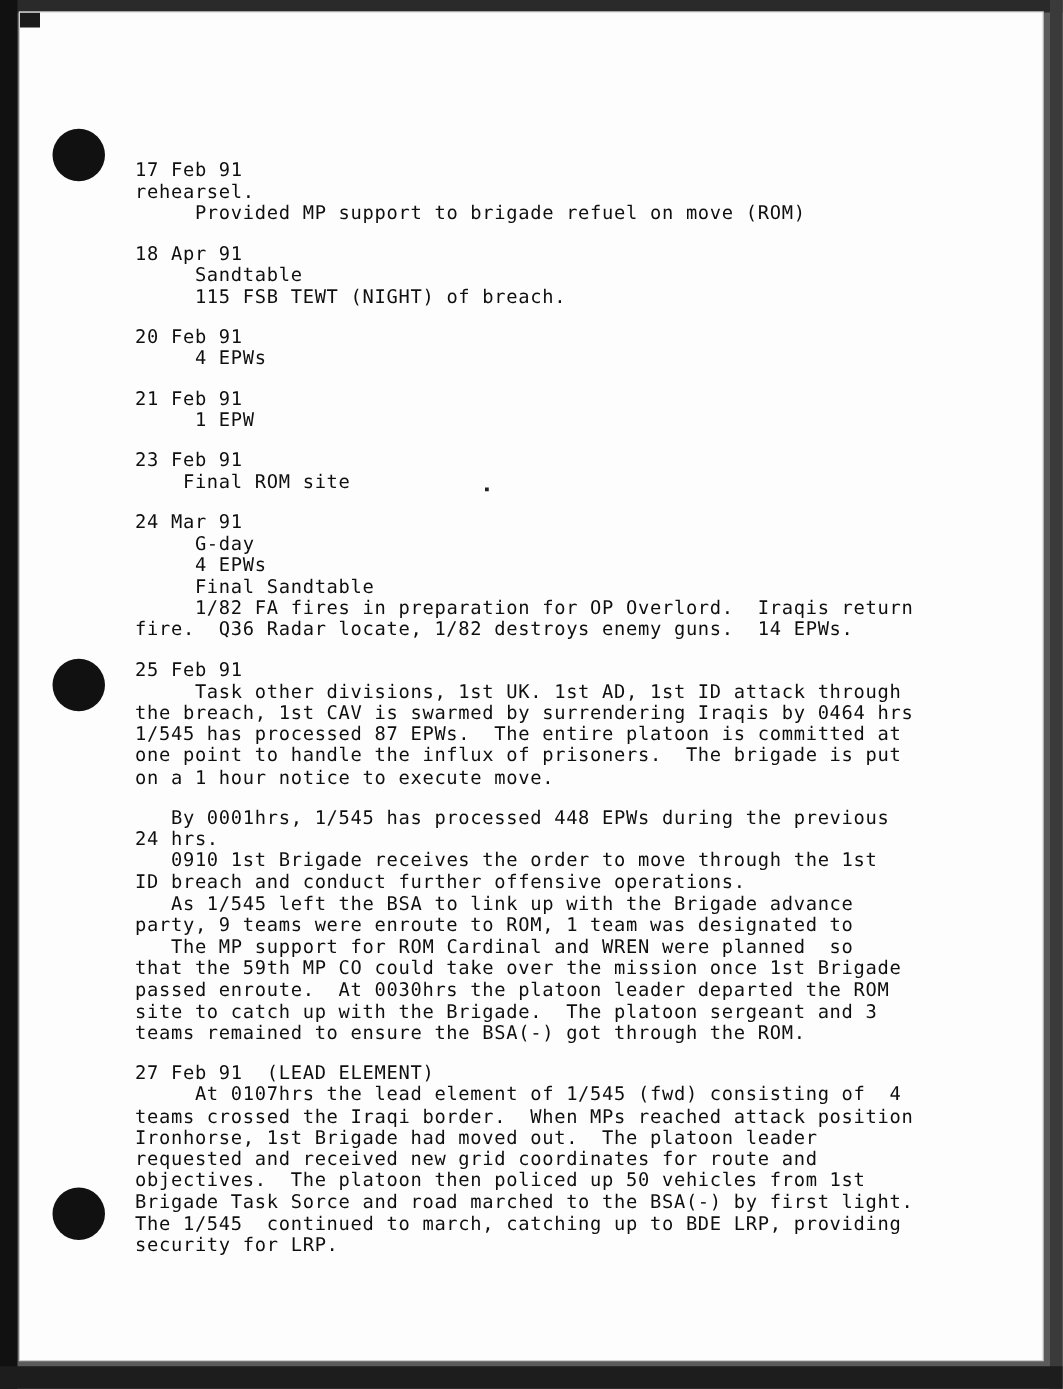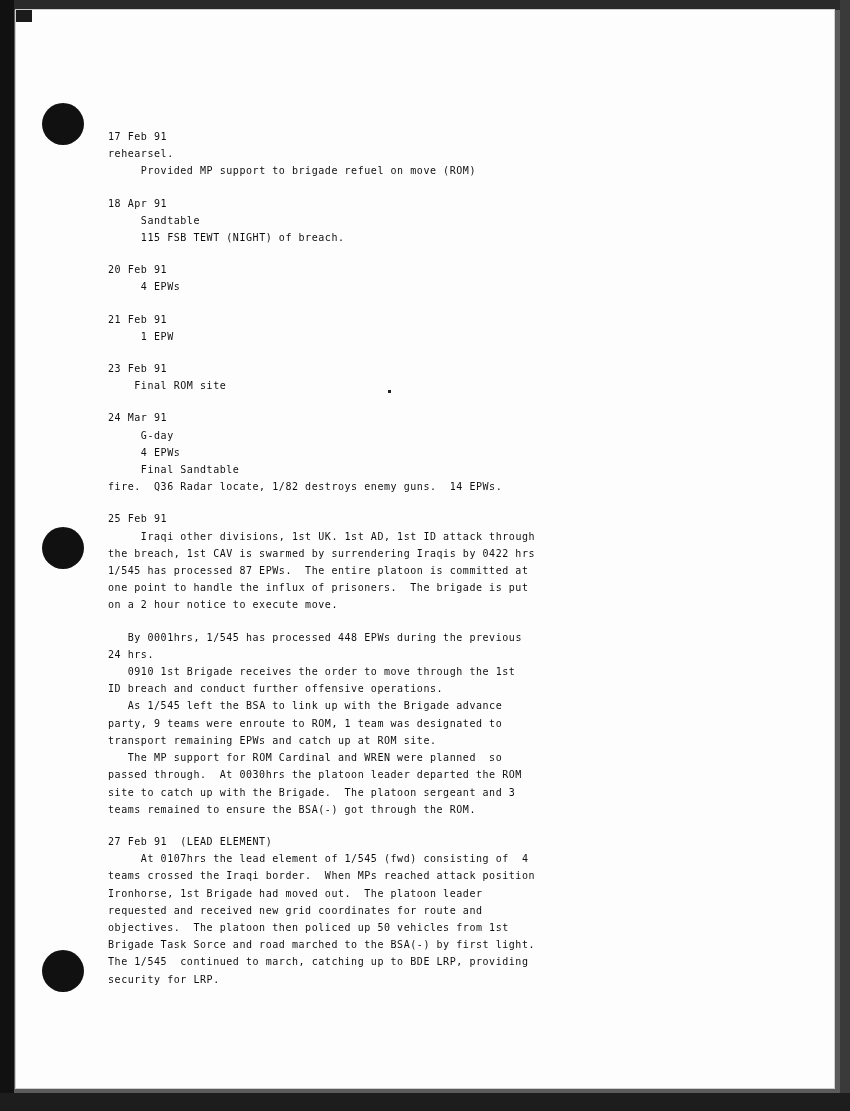--- a/index.html
+++ b/index.html
@@ -79,21 +79,21 @@
     height: 12px;
     background: #1b1b1b;
   }
 
   .doc-body {
     position: absolute;
     left: 92px;
     top: 118px;
     width: 672px;
     color: #0f0f0f;
-    font-size: 10px;
+    font-size: 15px;
     line-height: 17.2px;
     letter-spacing: 0.55px;
     font-family: "DejaVu Sans Mono", monospace;
   }
   .entry {
     margin: 0 0 15px 0;
   }
   .entry:last-child { margin-bottom: 0; }
   .date {
     margin: 0;
@@ -158,42 +158,43 @@
         <div class="entry">
           <p class="date">23 Feb 91</p>
           <p class="line">    Final ROM site</p>
         </div>
 
         <div class="entry">
           <p class="date">24 Mar 91</p>
           <p class="line">     G-day</p>
           <p class="line">     4 EPWs</p>
           <p class="line">     Final Sandtable</p>
+          <p class="line">     1/82 FA fires in preparation for OP Overlord.  Iraqis return</p>
           <p class="line">fire.  Q36 Radar locate, 1/82 destroys enemy guns.  14 EPWs.</p>
         </div>
 
         <div class="entry">
           <p class="date">25 Feb 91</p>
-          <p class="line">     Iraqi other divisions, 1st UK. 1st AD, 1st ID attack through</p>
-          <p class="line">the breach, 1st CAV is swarmed by surrendering Iraqis by 0422 hrs</p>
+          <p class="line">     Task other divisions, 1st UK. 1st AD, 1st ID attack through</p>
+          <p class="line">the breach, 1st CAV is swarmed by surrendering Iraqis by 0464 hrs</p>
           <p class="line">1/545 has processed 87 EPWs.  The entire platoon is committed at</p>
           <p class="line">one point to handle the influx of prisoners.  The brigade is put</p>
-          <p class="line">on a 2 hour notice to execute move.</p>
+          <p class="line">on a 1 hour notice to execute move.</p>
         </div>
 
         <div class="entry">
           <p class="line">   By 0001hrs, 1/545 has processed 448 EPWs during the previous</p>
           <p class="line">24 hrs.</p>
           <p class="line">   0910 1st Brigade receives the order to move through the 1st</p>
           <p class="line">ID breach and conduct further offensive operations.</p>
           <p class="line">   As 1/545 left the BSA to link up with the Brigade advance</p>
           <p class="line">party, 9 teams were enroute to ROM, 1 team was designated to</p>
-          <p class="line">transport remaining EPWs and catch up at ROM site.</p>
           <p class="line">   The MP support for ROM Cardinal and WREN were planned  so</p>
-          <p class="line">passed through.  At 0030hrs the platoon leader departed the ROM</p>
+          <p class="line">that the 59th MP CO could take over the mission once 1st Brigade</p>
+          <p class="line">passed enroute.  At 0030hrs the platoon leader departed the ROM</p>
           <p class="line">site to catch up with the Brigade.  The platoon sergeant and 3</p>
           <p class="line">teams remained to ensure the BSA(-) got through the ROM.</p>
           <p class="line"></p>
         </div>
 
         <div class="entry">
           <p class="date">27 Feb 91  (LEAD ELEMENT)</p>
           <p class="line">     At 0107hrs the lead element of 1/545 (fwd) consisting of  4</p>
           <p class="line">teams crossed the Iraqi border.  When MPs reached attack position</p>
           <p class="line">Ironhorse, 1st Brigade had moved out.  The platoon leader</p>

